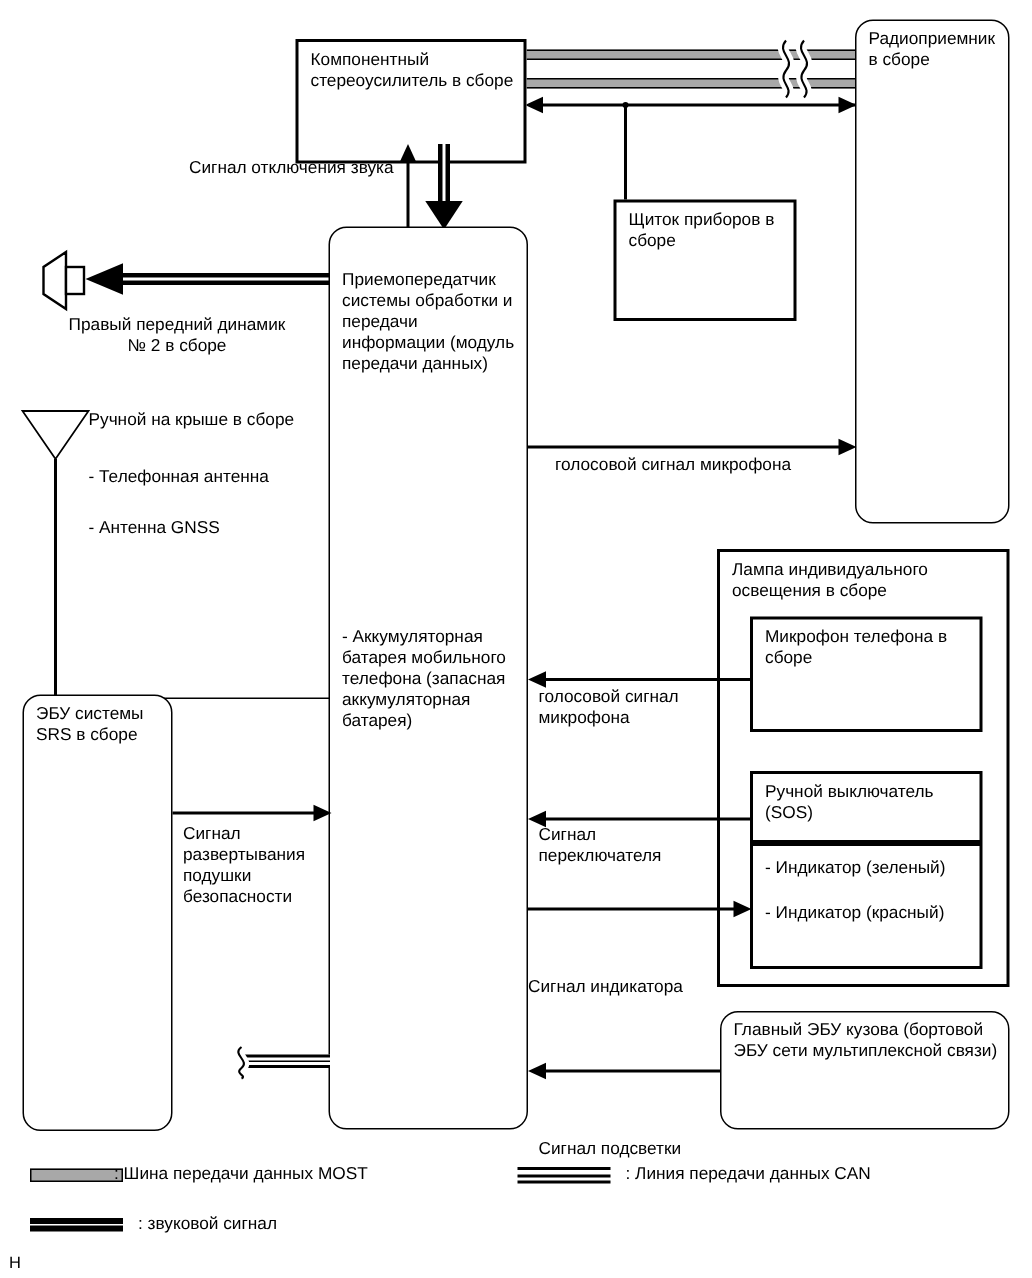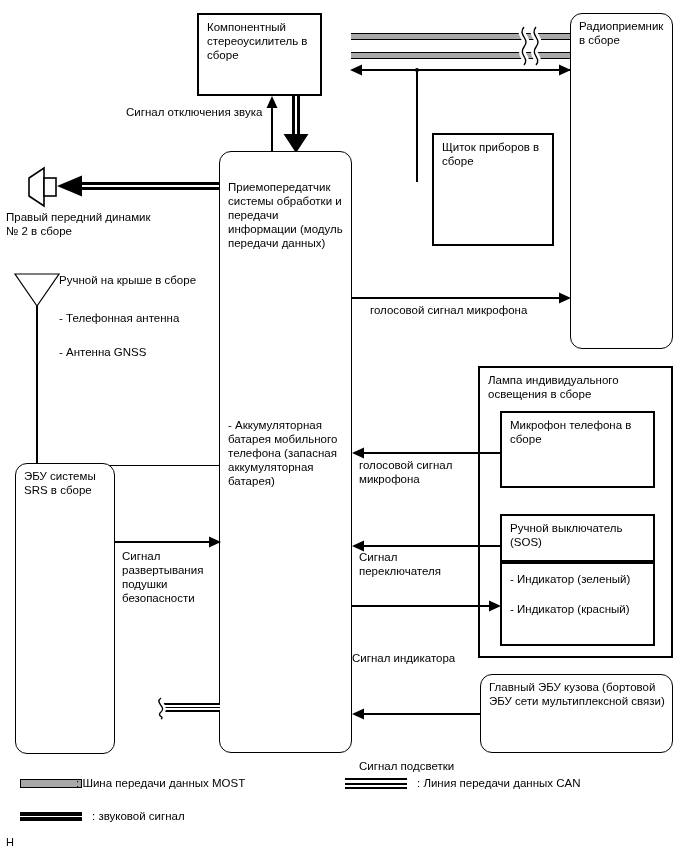--- a/index.html
+++ b/index.html
@@ -48,31 +48,31 @@
   <div class="ln hln" style="left:358px;top:69.4px;width:212px;"></div>
   <svg style="left:350px;top:63px;width:14px;height:14px;">
     <path d="M0,7 L12,1.5 L12,12.5 Z" fill="#000"></path>
   </svg>
   <svg style="left:558px;top:63px;width:14px;height:14px;">
     <path d="M13,7 L1,1.5 L1,12.5 Z" fill="#000"></path>
   </svg>
   <div class="dot" style="left:415px;top:68px;"></div>
   <div class="ln vln" style="left:416.4px;top:70px;height:112px;"></div>
 
-  <div class="box sq" style="left:197px;top:13px;width:125px;height:83px;">
+  <div class="box sq" style="left:197px;top:26px;width:154px;height:83px;">
     <span class="lbl">Компонентный
 стереоусилитель в сборе</span>
   </div>
 
   <div class="box round" style="left:570px;top:13px;width:103px;height:336px;">
     <span class="lbl">Радиоприемник
 в сборе</span>
   </div>
 
-  <div class="box sq" style="left:432px;top:133px;width:122px;height:113px;text-decoration:underline;">
+  <div class="box sq" style="left:409px;top:133px;width:122px;height:81px;text-decoration:underline;">
     <span class="lbl">Щиток приборов в
 сборе</span>
   </div>
 
   <div class="ln vln" style="left:271.4px;top:104px;height:62px;"></div>
   <svg style="left:265px;top:96px;width:14px;height:14px;">
     <path d="M7,0 L1.5,12 L12.5,12 Z" fill="#000"></path>
   </svg>
   <div class="free" style="left:126px;top:105px;width:160px;">Сигнал отключения звука</div>
 
@@ -85,21 +85,21 @@
   <div class="audio" style="left:80px;top:182px;width:140px;height:8px;"></div>
   <div class="ln" style="left:80px;top:185px;width:140px;height:2px;background:#fff;"></div>
   <svg style="left:57px;top:175px;width:26px;height:22px;">
     <path d="M0,11 L25,0.5 L25,21.5 Z" fill="#000"></path>
   </svg>
 
   <svg style="left:24px;top:166px;width:40px;height:42px;">
     <path d="M20,2 L20,40 L5,30 L5,12 Z" fill="#fff" stroke="#000" stroke-width="1.6"></path>
     <rect x="20" y="12" width="12" height="18" fill="#fff" stroke="#000" stroke-width="1.6"></rect>
   </svg>
-  <div class="free" style="left:6px;top:210px;width:190px;">Правый передний динамик
+  <div class="free" style="left:23px;top:210px;width:190px;text-align:center;">Правый передний динамик
 № 2 в сборе</div>
 
   <svg style="left:13px;top:272px;width:48px;height:44px;">
     <path d="M2,2 L46,2 L24,34 Z" fill="#fff" stroke="#000" stroke-width="1.2"></path>
   </svg>
   <div class="ln vln" style="left:36.4px;top:306px;height:160px;"></div>
   <div class="ln hln" style="left:36px;top:465px;width:184px;"></div>
   <div class="free" style="left:59px;top:273px;width:200px;">Ручной на крыше в сборе</div>
   <div class="free" style="left:59px;top:311px;width:200px;">- Телефонная антенна</div>
   <div class="free" style="left:59px;top:345px;width:200px;">- Антенна GNSS</div>

